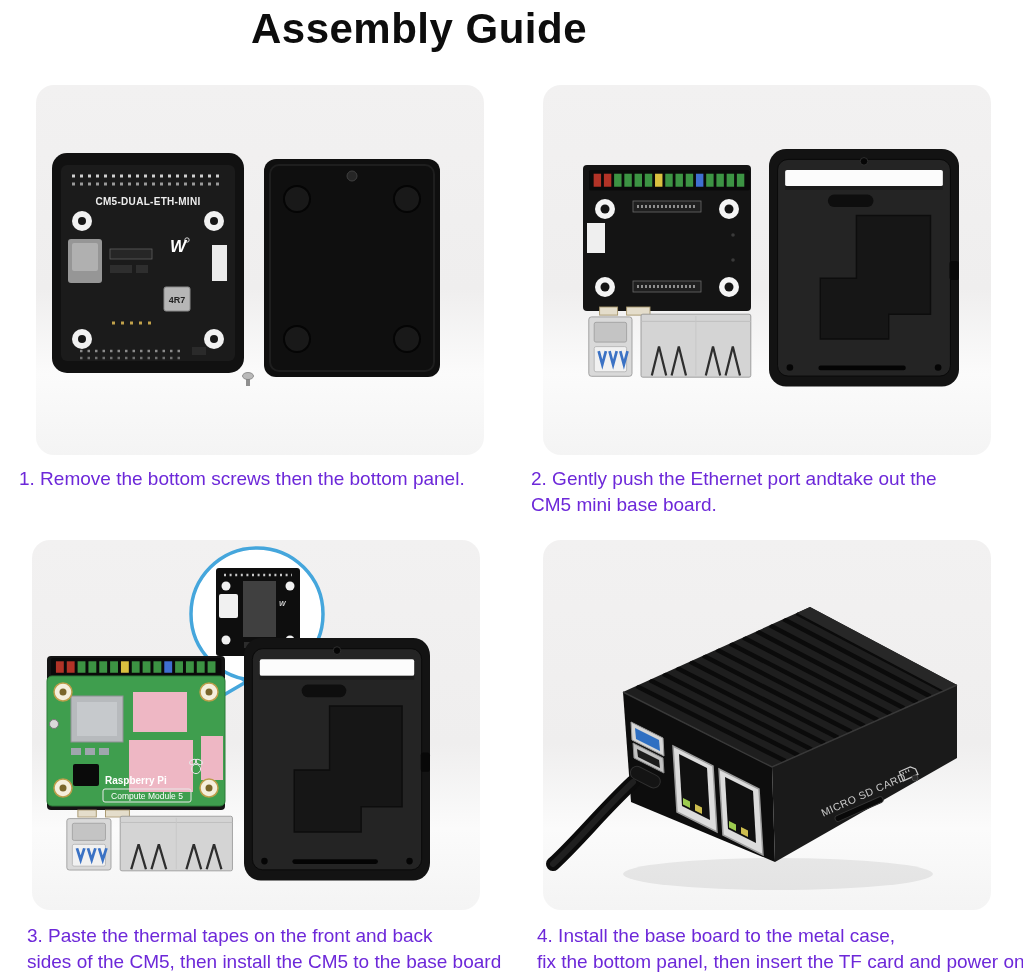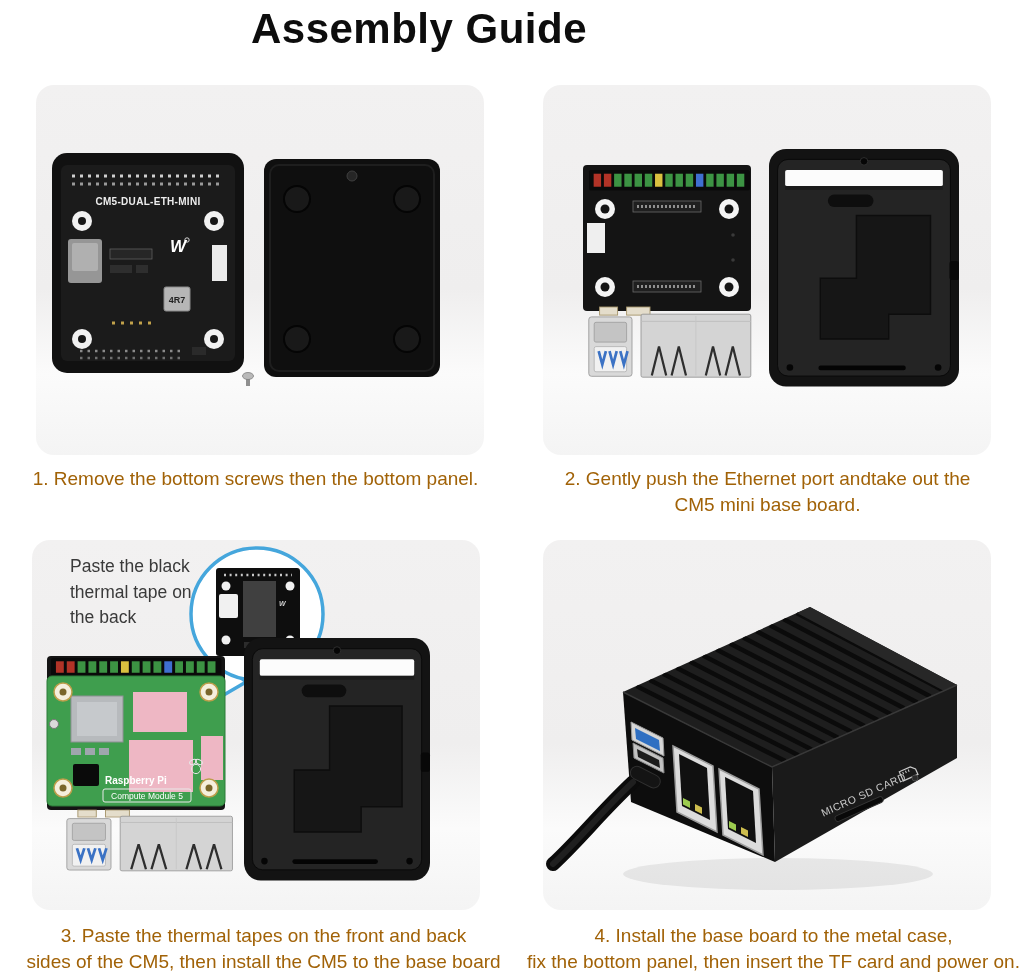--- a/index.html
+++ b/index.html
@@ -8,22 +8,22 @@
   .page-title{position:absolute;top:0;left:0;width:838px;height:60px;
       line-height:58px;text-align:center;font-size:42px;font-weight:bold;
       color:#0d0d0d;letter-spacing:0.5px;}
   .card{position:absolute;width:448px;height:370px;border-radius:18px;overflow:hidden;
       background:linear-gradient(180deg,#f2f1f1 0%,#efeeee 55%,#fbfbfb 78%,#f4f4f4 100%);}
   #card1{left:36px;top:85px;}
   #card2{left:543px;top:85px;}
   #card3{left:32px;top:540px;}
   #card4{left:543px;top:540px;}
   .card svg{position:absolute;left:0;top:0;}
-  .caption{position:absolute;width:511px;text-align:center;font-size:19px;
-      line-height:26px;color:#a16207;white-space:pre-line;}
+  .caption{position:absolute;width:511px;text-align:left;font-size:19px;
+      line-height:26px;color:#6d28d9;white-space:pre-line;margin-left:19px;}
   #cap1{left:0;top:466px;}
   #cap2{left:512px;top:466px;}
   #cap3{left:8px;top:923px;}
   #cap4{left:518px;top:923px;}
   .note{position:absolute;left:38px;top:14px;width:160px;font-size:17.5px;
       line-height:25.5px;color:#3a3a3a;white-space:pre-line;}
   svg text{font-family:"Liberation Sans", sans-serif;}
 </style>
 </head>
 <body>
@@ -250,23 +250,20 @@
         <text x="100" y="143" text-anchor="middle" font-size="8.5" fill="#ffffff">Compute Module 5</text>
       </g>
       <g>
         <use href="#portsBlock" transform="translate(18,154) scale(0.92,0.78)"></use>
       </g>
     </g>
     <g>
       <use href="#caseShell" transform="translate(212,98) scale(0.93,0.97)"></use>
     </g>
   </svg>
-  <div class="note">Paste the black
-thermal tape on
-the back</div>
 </div>
 
 <div class="card" id="card4">
   <svg width="448" height="370" viewBox="0 0 448 370">
     <defs>
       <clipPath id="topClip">
           <polygon points="80,152 267,67 414,145 229,227"></polygon>
         </clipPath>
     </defs>
     <ellipse cx="235" cy="334" rx="155" ry="16" fill="rgba(0,0,0,0.07)"></ellipse>

